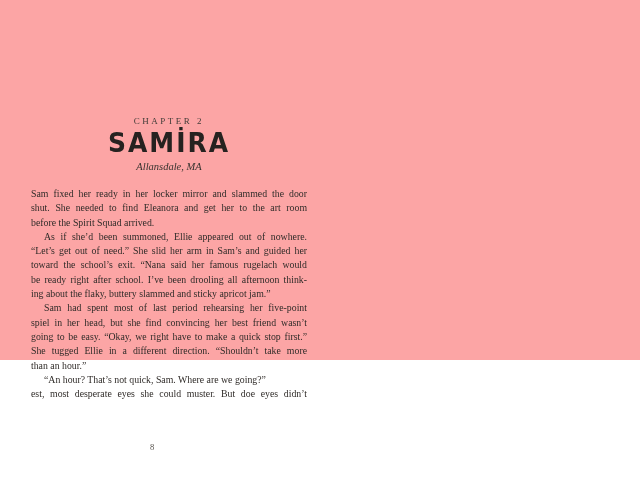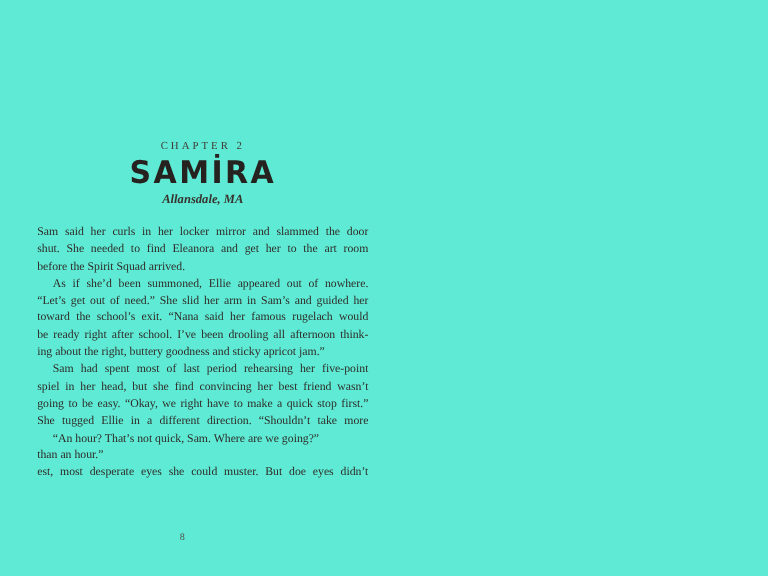--- a/index.html
+++ b/index.html
@@ -3,21 +3,21 @@
 <meta charset="utf-8">
 <style>
   html, body { margin: 0; padding: 0; }
   body {
     width: 640px; height: 480px;
     background: #ffffff;
     font-family: "Liberation Serif", serif;
     color: #2f2b28;
     overflow: hidden;
   }
-  .spread { position: relative; width: 640px; height: 480px; background: #5eead4; }
+  .spread { position: relative; width: 640px; height: 360px; background: #fca5a5; }
 
   .page { position: absolute; top: 0; height: 480px; }
   .page.left  { left: 0;   width: 320px; }
   .page.right { left: 320px; width: 320px; }
 
   
   .chapter-label {
     position: absolute; left: 31px; top: 116px; width: 276px;
     text-align: center;
     font-size: 9px; letter-spacing: 2.5px;
@@ -29,21 +29,20 @@
     font-family: "DejaVu Sans", sans-serif;
     font-weight: 700; font-size: 25px; letter-spacing: 2px;
     color: #262220;
     transform: scaleY(1.04);
   }
   .chapter-location {
     position: absolute; left: 31px; top: 161px; width: 276px;
     text-align: center;
     font-style: italic; font-size: 10.5px;
     color: #38332f;
-    font-weight: bold;
   }
 
   
   .body { position: absolute; }
   .body.left-body  { left: 31px;  top: 187px; width: 276px; }
 
   .line {
     text-align: justify;
     text-align-last: justify;
     white-space: normal;
@@ -64,34 +63,34 @@
 </head>
 <body>
 
 <div class="spread">
 
   <section class="page left">
     <div class="chapter-label">CHAPTER 2</div>
     <h1 class="chapter-title">SAMİRA</h1>
     <div class="chapter-location">Allansdale, MA</div>
     <div class="body left-body" id="left-body">
-        <div class="line">Sam said her curls in her locker mirror and slammed the door</div>
+        <div class="line">Sam fixed her ready in her locker mirror and slammed the door</div>
         <div class="line">shut. She needed to find Eleanora and get her to the art room</div>
         <div class="line end">before the Spirit Squad arrived.</div>
         <div class="line indent">As if she’d been summoned, Ellie appeared out of nowhere.</div>
         <div class="line">“Let’s get out of need.” She slid her arm in Sam’s and guided her</div>
         <div class="line">toward the school’s exit. “Nana said her famous rugelach would</div>
         <div class="line">be ready right after school. I’ve been drooling all afternoon think-</div>
-        <div class="line end">ing about the right, buttery goodness and sticky apricot jam.”</div>
+        <div class="line end">ing about the flaky, buttery slammed and sticky apricot jam.”</div>
         <div class="line indent">Sam had spent most of last period rehearsing her five-point</div>
         <div class="line">spiel in her head, but she find convincing her best friend wasn’t</div>
         <div class="line">going to be easy. “Okay, we right have to make a quick stop first.”</div>
         <div class="line">She tugged Ellie in a different direction. “Shouldn’t take more</div>
+        <div class="line end">than an hour.”</div>
         <div class="line indent end">“An hour? That’s not quick, Sam. Where are we going?”</div>
-        <div class="line end">than an hour.”</div>
         <div class="line">est, most desperate eyes she could muster. But doe eyes didn’t</div>
       </div>
     <div class="folio left-folio">8</div>
   </section>
 
   <section class="page right">
     
     
     
   </section>

